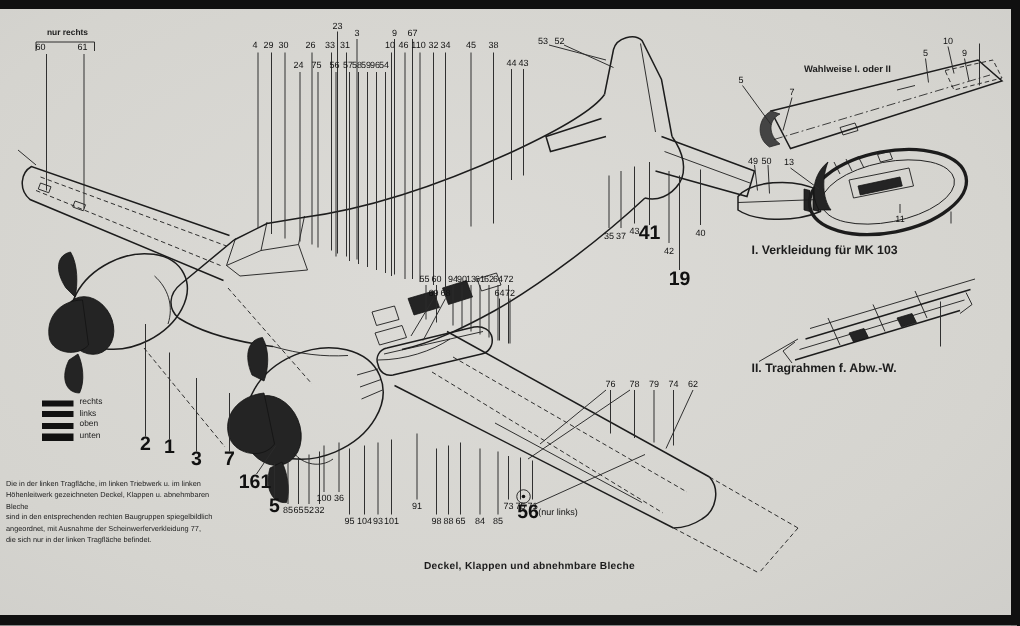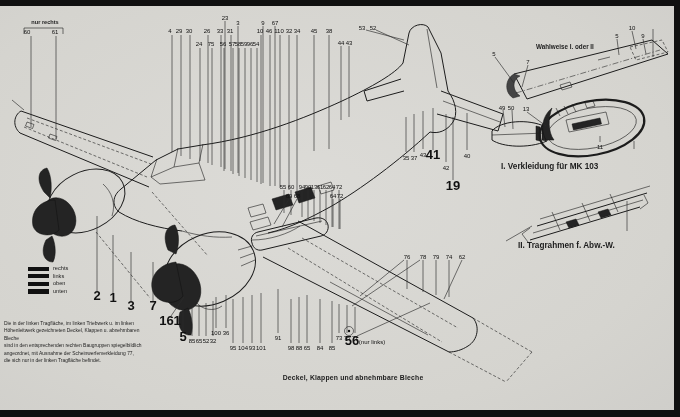--- a/index.html
+++ b/index.html
@@ -27,21 +27,21 @@
   .legend-row{display:flex;align-items:center;height:7.6px;}
   .legend-bar{width:21px;height:4.2px;background:#111;margin-right:4px;}
   .legend-label{font-size:5.6px;line-height:5.6px;}
   #mirror-note{position:absolute;left:4px;top:320px;width:138px;font-size:4.9px;line-height:7.4px;color:#222;}
   #main-caption{position:absolute;left:258px;top:374px;width:190px;text-align:center;
     font-size:6.8px;font-weight:600;letter-spacing:0.2px;}
   #rp-title{position:absolute;left:495px;top:12px;width:172px;text-align:center;
     font-size:8.6px;font-weight:700;line-height:10.5px;}
   #rp-option{position:absolute;left:536px;top:43px;font-size:6.3px;font-weight:600;}
   #rp-cap1{position:absolute;left:501px;top:162px;font-size:8.2px;font-weight:600;}
-  #rp-cap2{position:absolute;left:518px;top:241px;font-size:8.2px;font-weight:600;}
+  #rp-cap2{position:absolute;left:501px;top:241px;font-size:8.2px;font-weight:600;}
 </style>
 </head>
 <body>
 
 <div id="canvas">
 
   <div id="frame-top" class="frame"></div>
   <div id="frame-bottom" class="frame"></div>
   <div id="frame-right" class="frame"></div>
 

